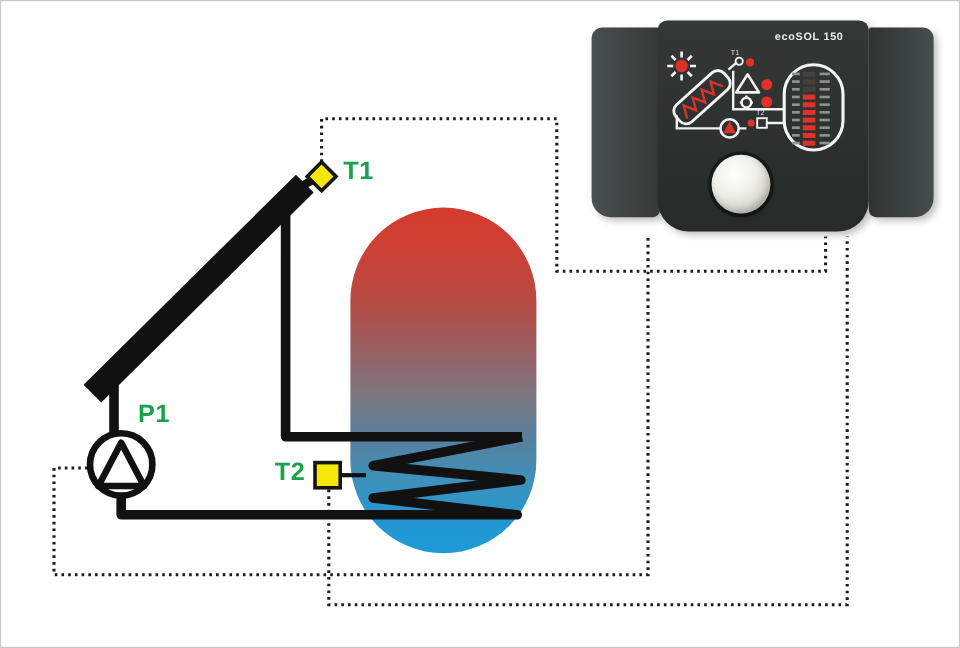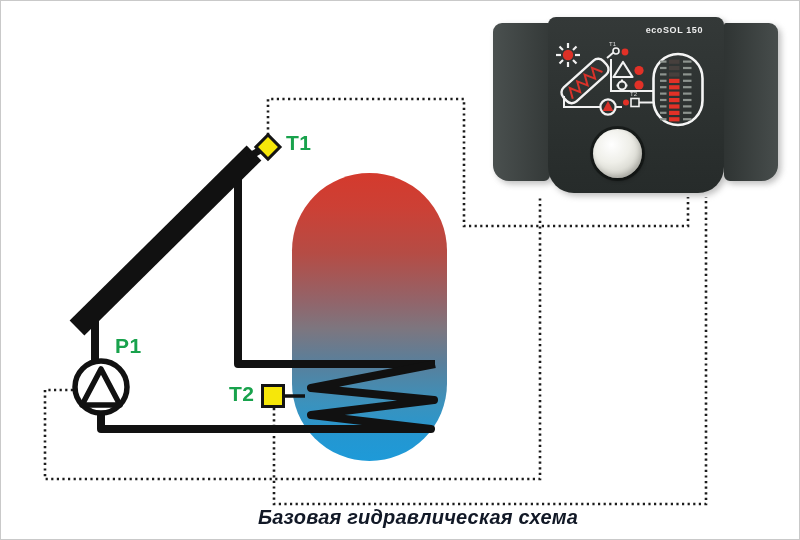--- a/index.html
+++ b/index.html
@@ -186,15 +186,14 @@
           <rect x="114" y="81.1" width="6.5" height="2.2" fill="#8d948f"></rect>
             <rect x="123" y="80.2" width="10.5" height="4.2" fill="#e23127"></rect>
             <rect x="137" y="81.1" width="8.5" height="2.2" fill="#8d948f"></rect>
         </g>
       </g>
     </svg>
 
     <div class="knob"></div>
   </div>
 
-  <div class="caption">Базовая гидравлическая схема</div>
 
 </div>
 
 </body></html>

